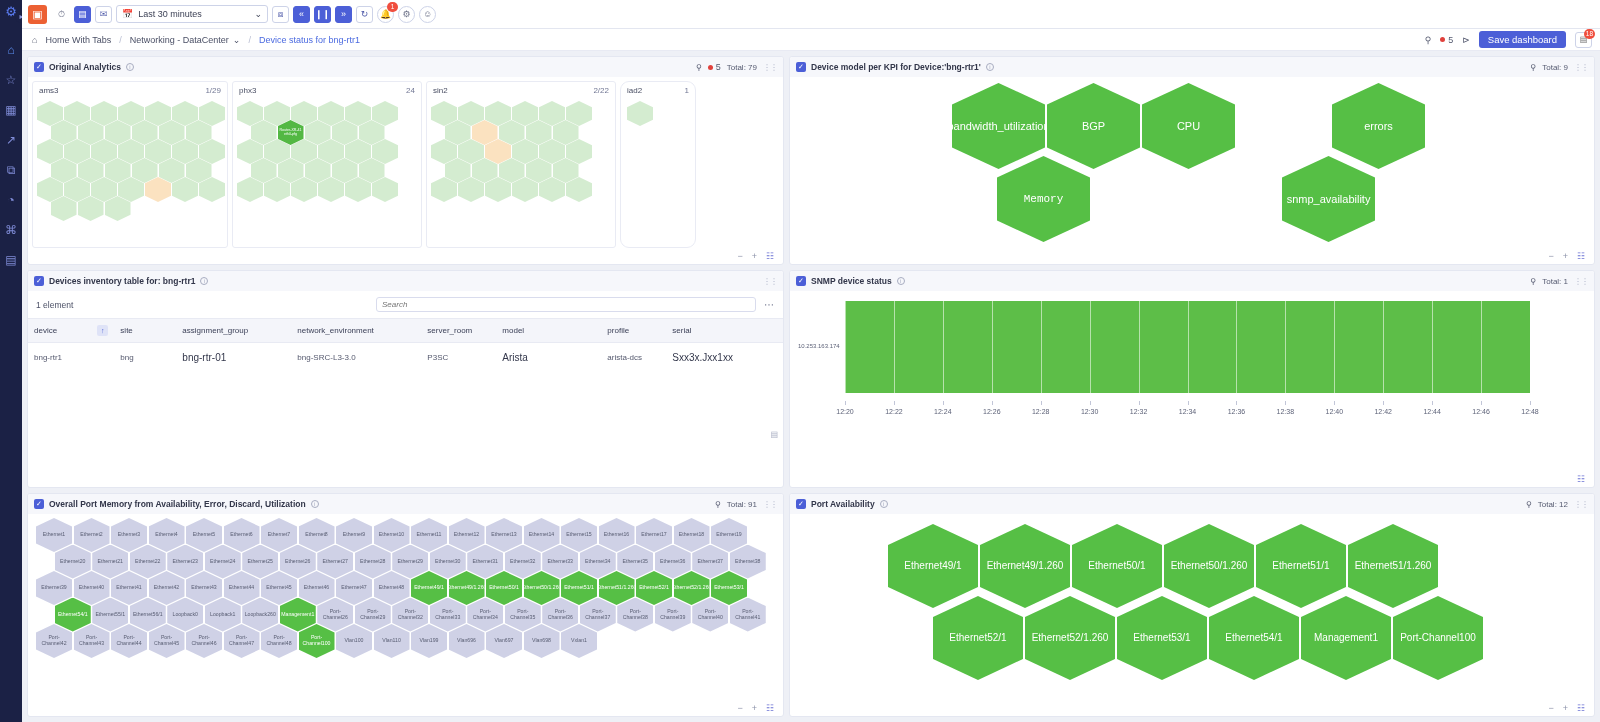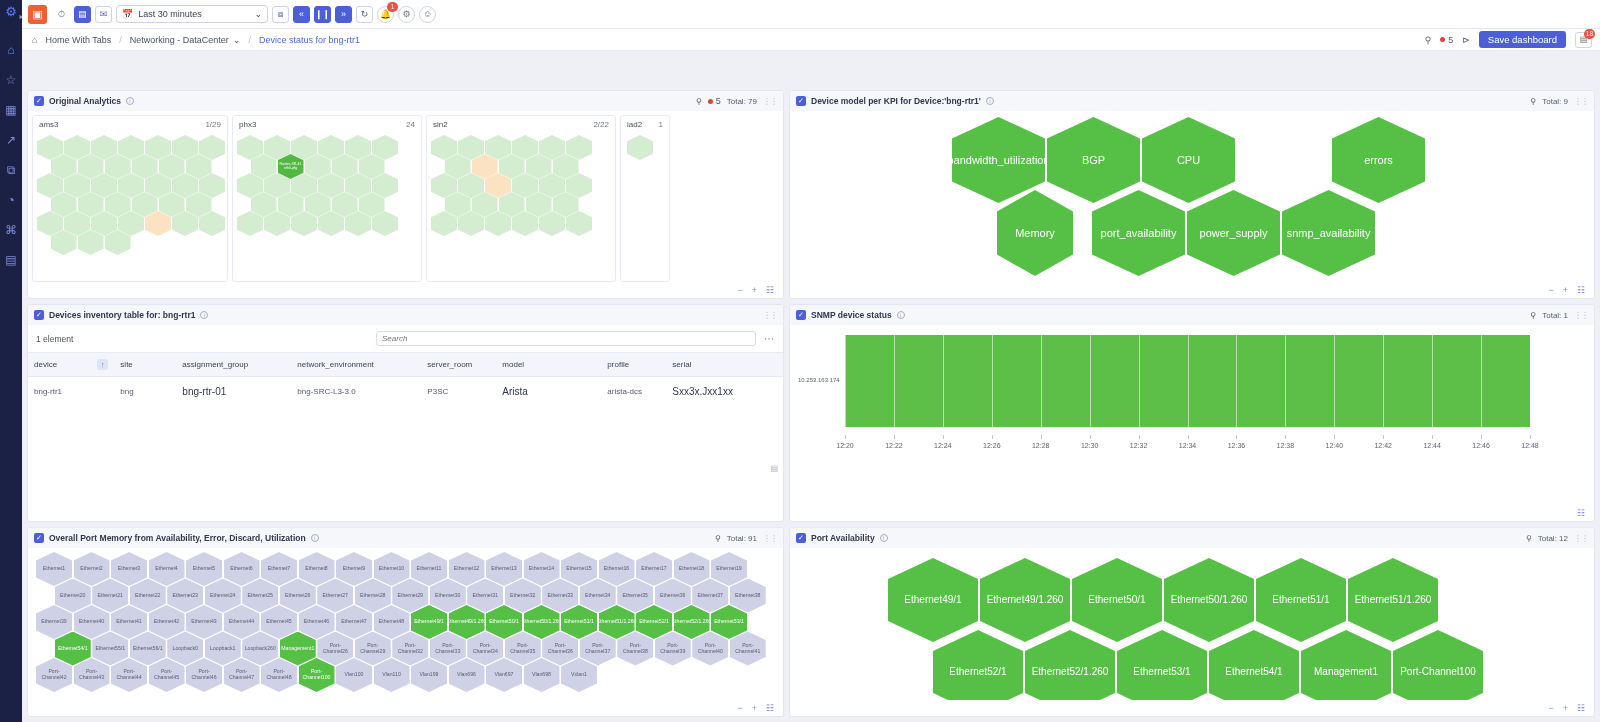--- a/index.html
+++ b/index.html
@@ -283,21 +283,21 @@
         <span class="dot-count">⊳</span>
         <button class="save-btn">Save dashboard</button>
         <span class="grid-btn notif-wrap">▤
           <span class="notif-badge">18</span>
         </span>
       </div>
     </div>
 
     <div class="board">
 
-      <div class="board-row" style="height:209px;margin-top:34px;">
+      <div class="board-row" style="height:209px;">
 
         <div class="panel" style="width:757px;">
           <div class="panel-head">
             <div class="chk">✓</div>
             <span class="panel-title">Original Analytics</span>
             <span class="info-ico">i</span>
             <span class="panel-head-right">
               <span>⚲</span>
               <span class="dot-count">
                 <i class="red-dot"></i>
@@ -418,21 +418,21 @@
                     <div class="hx pale" style="width: 26px; height: 25px; left: 98.5px; top: 61px;"></div>
                     <div class="hx pale" style="width: 26px; height: 25px; left: 125.5px; top: 61px;"></div>
                     <div class="hx pale" style="width: 26px; height: 25px; left: 4px; top: 80px;"></div>
                     <div class="hx pale" style="width: 26px; height: 25px; left: 31px; top: 80px;"></div>
                     <div class="hx pale" style="width: 26px; height: 25px; left: 58px; top: 80px;"></div>
                     <div class="hx pale" style="width: 26px; height: 25px; left: 85px; top: 80px;"></div>
                     <div class="hx pale" style="width: 26px; height: 25px; left: 112px; top: 80px;"></div>
                     <div class="hx pale" style="width: 26px; height: 25px; left: 139px; top: 80px;"></div>
                   </div>
               </div>
-              <div class="site-card" style="width:50px;">
+              <div class="site-card" style="width:76px;border-radius:9px;">
                 <div class="site-head">
                   <span>iad2</span>
                   <span class="site-count">1</span>
                 </div>
                 <div class="hexfield" id="hf-iad2">
                     <div class="hx pale" style="width: 26px; height: 25px; left: 6px; top: 4px;"></div>
                   </div>
               </div>
             </div>
           </div>
@@ -453,23 +453,21 @@
               <span>Total: 9</span>
               <span class="drag-dots">⋮⋮</span>
             </span>
           </div>
           <div class="panel-body">
             <div class="kpi-field" id="kpi-field">
                 <div class="kpi-hx" style="width: 93px; height: 86px; left: 162px; top: 6px;">bandwidth_utilization</div>
                 <div class="kpi-hx" style="width: 93px; height: 86px; left: 257px; top: 6px;">BGP</div>
                 <div class="kpi-hx" style="width: 93px; height: 86px; left: 352px; top: 6px;">CPU</div>
                 <div class="kpi-hx" style="width: 93px; height: 86px; left: 542px; top: 6px;">errors</div>
-                <div class="kpi-hx" style="width: 76px; height: 86px; left: 207px; top: 79px;">Memory</div>
-                <div class="kpi-hx" style="width: 93px; height: 86px; left: 302px; top: 79px;">port_availability</div>
-                <div class="kpi-hx" style="width: 93px; height: 86px; left: 397px; top: 79px;">power_supply</div>
+                <div class="kpi-hx" style="width: 93px; height: 86px; left: 207px; top: 79px; font-family: Liberation Mono, monospace;">Memory</div>
                 <div class="kpi-hx" style="width: 93px; height: 86px; left: 492px; top: 79px;">snmp_availability</div>
               </div>
           </div>
           <div class="panel-foot">
             <span>−</span>
             <span>+</span>
             <span class="foot-ico tri">☷</span>
           </div>
         </div>
       </div>

